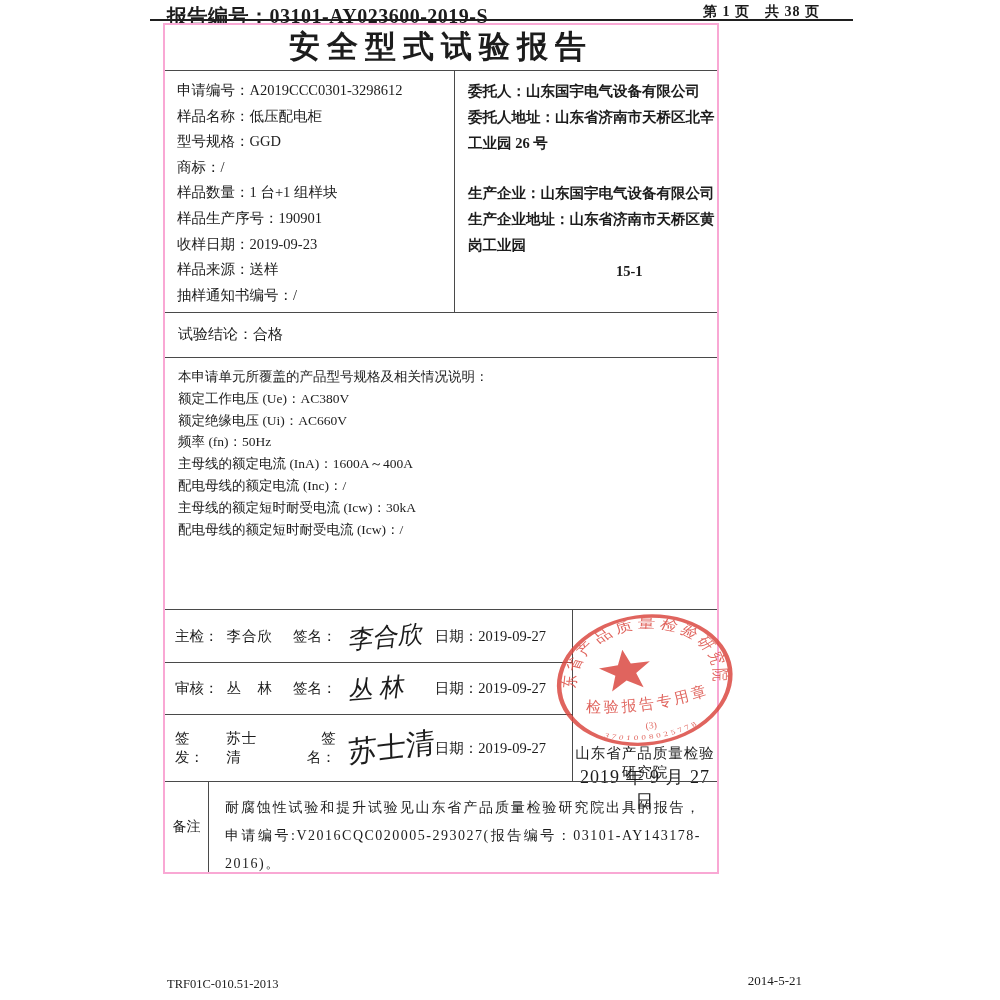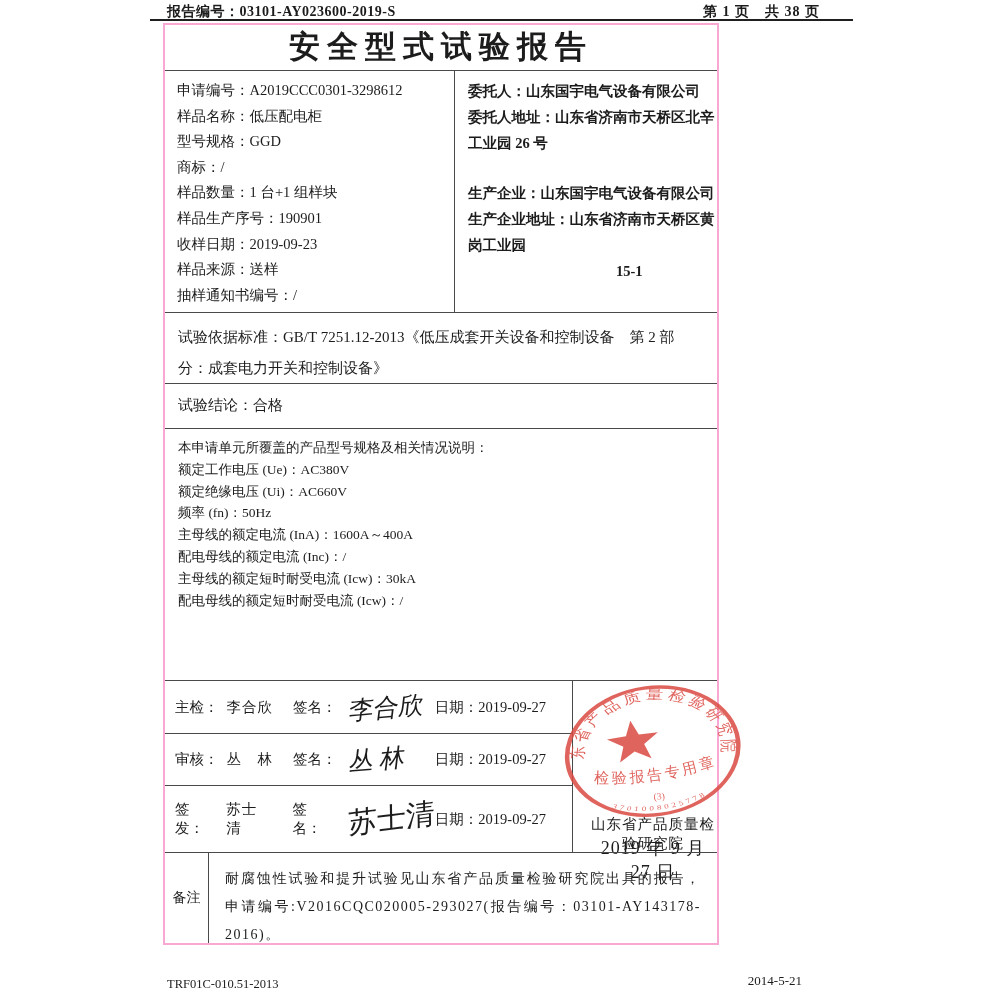--- a/index.html
+++ b/index.html
@@ -1,21 +1,21 @@
 <!DOCTYPE html>
 <html><head>
 <meta charset="utf-8">
 <style>
   html,body { margin:0; padding:0; background:#ffffff; }
   body { width:1000px; height:1000px; position:relative;
          font-family:"Liberation Serif","DejaVu Serif",serif; color:#1c1c1c; }
   .page { position:absolute; inset:0; background:#fff; overflow:hidden; }
 
   
-  .report-no { position:absolute; left:167px; top:3px; font-size:14px; font-weight:700; letter-spacing:.5px; }
+  .report-no { position:absolute; left:167px; top:3px; font-size:20px; font-weight:700; letter-spacing:.5px; }
   .page-info { position:absolute; right:180px; top:3px; font-size:14px; font-weight:700; letter-spacing:1px; }
   .header-rule { position:absolute; left:150px; top:19px; width:703px; height:2px; background:#1f1f1f; }
 
   
   .doc-table { position:absolute; left:163px; top:23px; width:556px; box-sizing:border-box;
                border:2px solid #f9a8d4; background:#fff; }
   .row { box-sizing:border-box; border-top:1.5px solid #4a4a4a; position:relative; }
   .row:first-child { border-top:none; }
 
   .title-row { height:45px; text-align:center; }
@@ -31,28 +31,28 @@
 
   .standard-row { height:71px; padding:9px 13px 0 13px; box-sizing:border-box; }
   .standard-row p { margin:0; font-size:15px; line-height:31px; }
 
   .conclusion-row { height:45px; }
   .conclusion-row p { margin:0; font-size:15px; line-height:43px; padding-left:13px; }
 
   .specs-row { height:252px; padding:8px 13px 0 13px; box-sizing:border-box; }
   .specs-row p { margin:0; font-size:13.5px; line-height:21.8px; white-space:nowrap; }
 
-  .sig-row { height:172px; display:flex;gap:16px; }
+  .sig-row { height:172px; display:flex; }
   .sig-left { width:408px; box-sizing:border-box; border-right:1.5px solid #4a4a4a; display:flex; flex-direction:column; }
   .sig-line { box-sizing:border-box; border-top:1.5px solid #4a4a4a; display:flex; align-items:center;
               padding:0 26px 0 10px; font-size:14.5px; }
   .sig-line:first-child { border-top:none; }
   .sig-line.h52 { height:52px; } .sig-line.h68 { height:68px; flex:1; }
   .sig-name { margin-left:8px; letter-spacing:1px; }
-  .sign-label { margin-left:20px; }
+  .sign-label { margin-left:20px;text-align:right; }
   .handwriting { display:inline-block; font-size:25px; font-weight:500;
                  transform:rotate(-5deg) skewX(-12deg); margin-left:12px; white-space:nowrap; }
   .handwriting.large { font-size:29px; transform:rotate(-7deg) skewX(-6deg); }
   .date-group { margin-left:auto; white-space:nowrap; }
 
   .stamp-cell { flex:1; position:relative; text-align:center; }
   .stamp-svg { position:absolute; left:50%; transform:translateX(-50%); top:-12px; }
   .stamp-org  { position:absolute; left:0; right:0; top:134px; font-size:14.5px; letter-spacing:1px; }
   .stamp-date { position:absolute; left:0; right:0; top:155px; font-size:18px; letter-spacing:1px; }
 
@@ -99,23 +99,20 @@
           <p>委托人地址：山东省济南市天桥区北辛工业园 26 号</p>
         </div>
         <div class="group">
           <p>生产企业：山东国宇电气设备有限公司</p>
           <p>生产企业地址：山东省济南市天桥区黄岗工业园</p>
           <p class="cont-line">15-1</p>
         </div>
       </div>
     </div>
 
-    <div class="row standard-row">
-      <p>试验依据标准：GB/T 7251.12-2013《低压成套开关设备和控制设备　第 2 部分：成套电力开关和控制设备》</p>
-    </div>
 
     <div class="row conclusion-row">
       <p>试验结论：合格</p>
     </div>
 
     <div class="row specs-row">
       <p>本申请单元所覆盖的产品型号规格及相关情况说明：</p>
       <p>额定工作电压 (Ue)：AC380V</p>
       <p>额定绝缘电压 (Ui)：AC660V</p>
       <p>频率 (fn)：50Hz</p>

